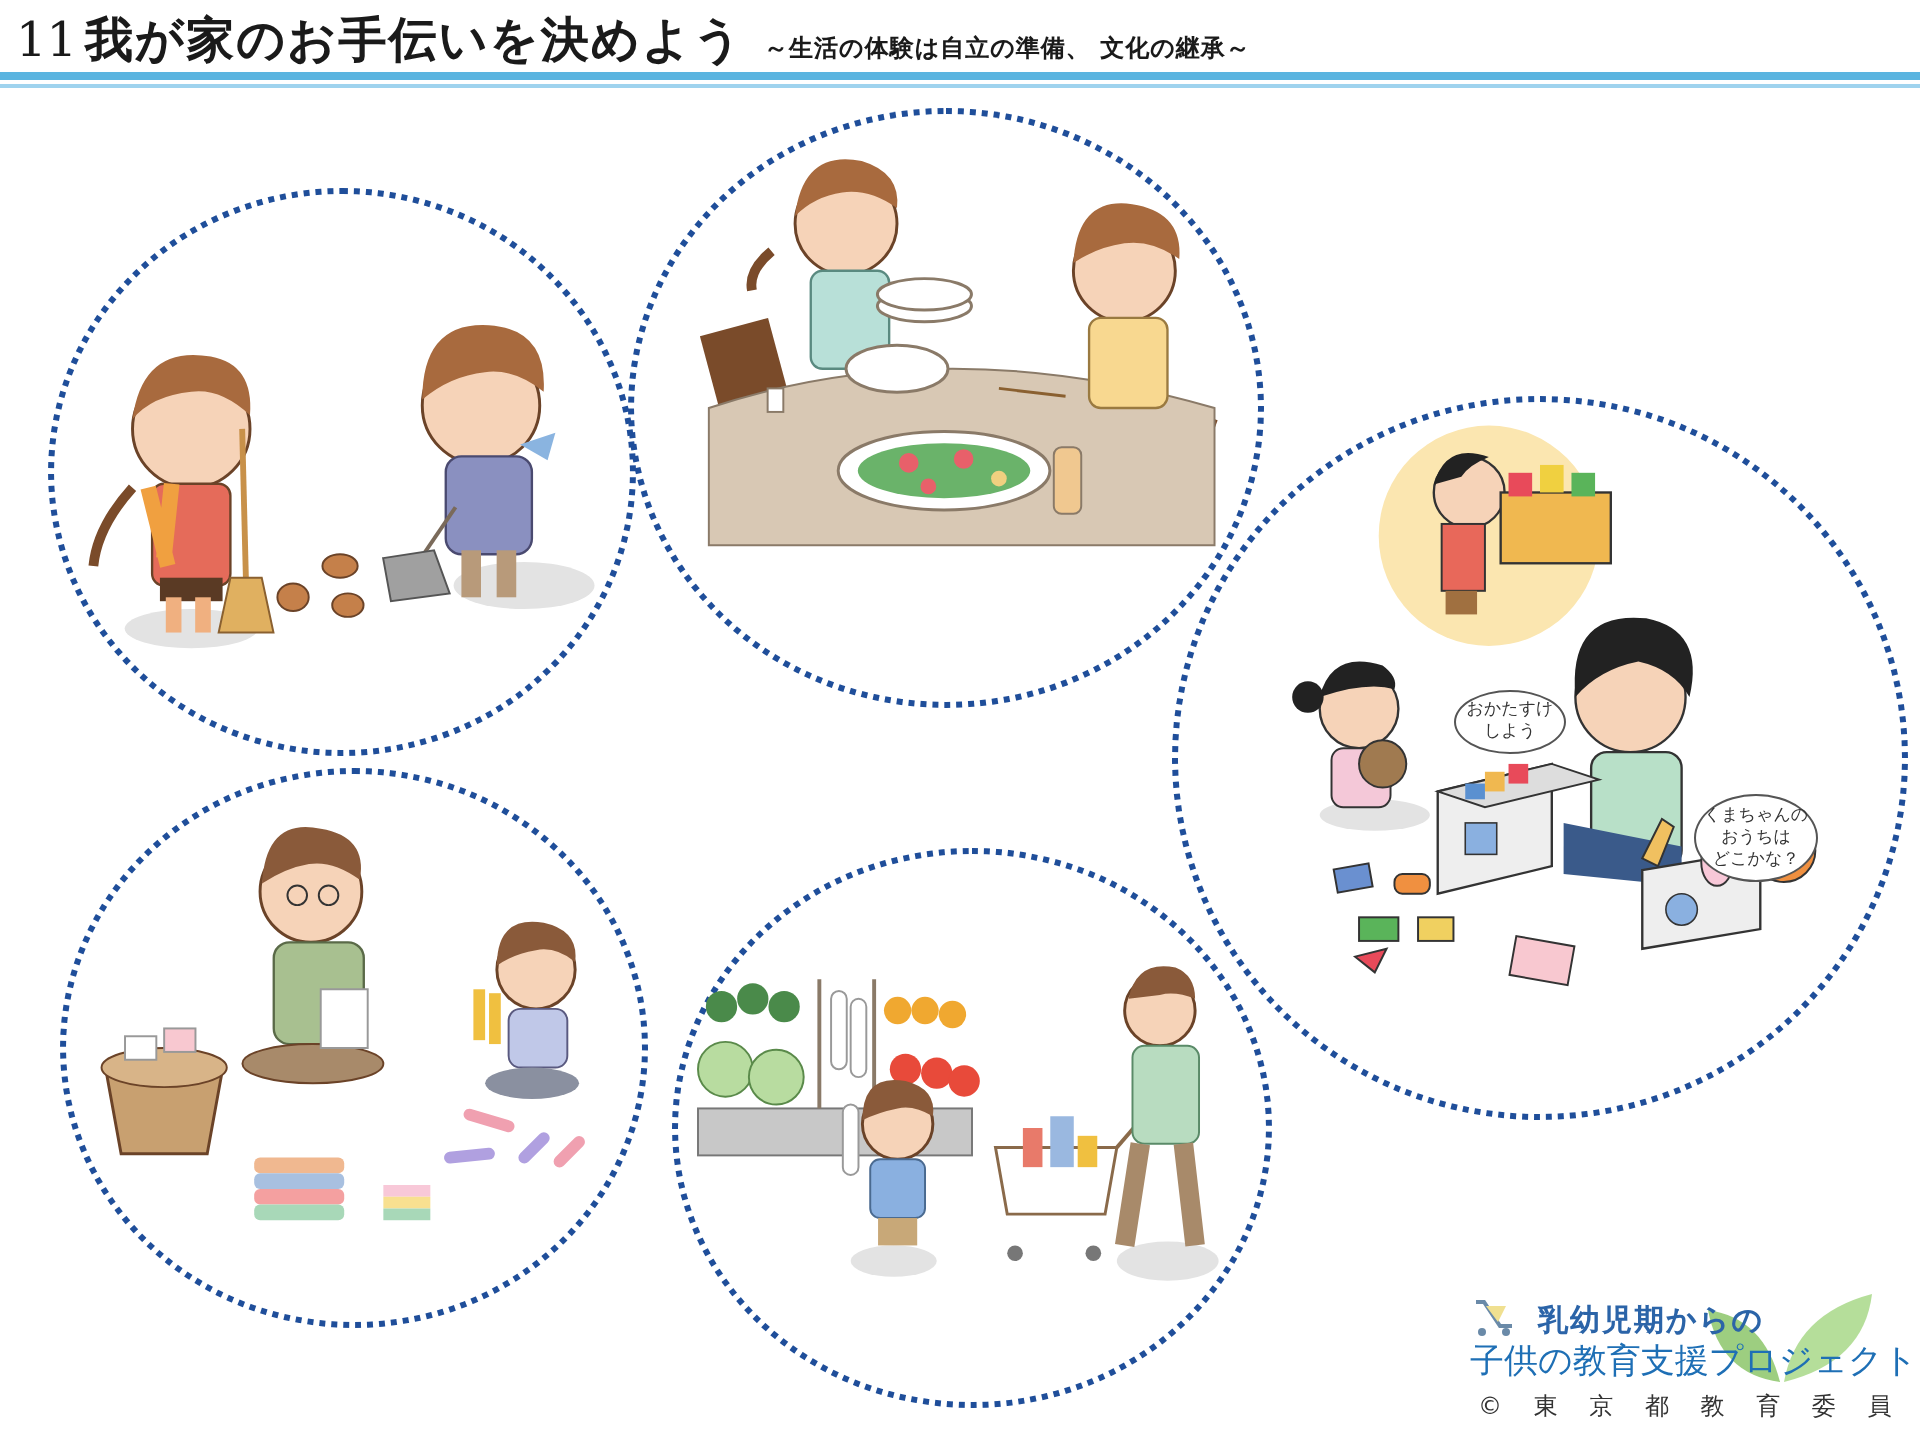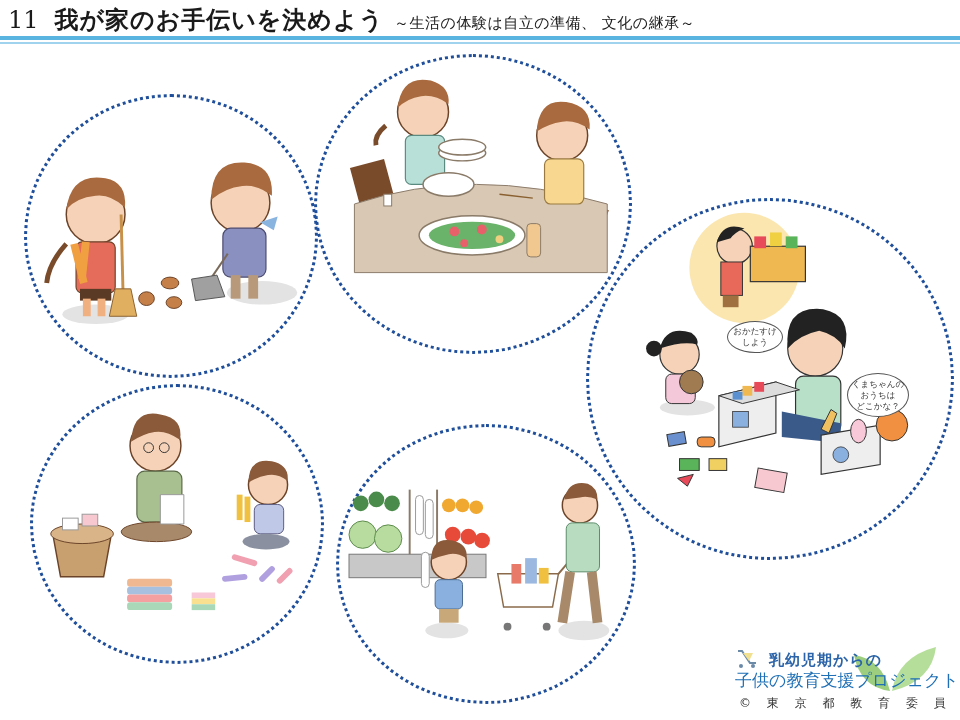--- a/index.html
+++ b/index.html
@@ -1,27 +1,27 @@
 <!DOCTYPE html>
 <html><head>
 <meta charset="utf-8">
 <style>
   html, body { margin: 0; padding: 0; }
   body { width: 960px; height: 720px; background: #ffffff; position: relative; overflow: hidden; font-family: "DejaVu Sans", sans-serif; }
   .header { position: absolute; left: 0; top: 0; width: 960px; height: 46px; }
   .title-line { position: absolute; left: 8px; top: 4px; white-space: nowrap; color: #1a1a1a; }
-  .title-num { font-family: "DejaVu Serif", serif; font-size: 24px; letter-spacing: 0; margin-right: 16px; }
+  .title-num { font-family: "DejaVu Serif", serif; font-size: 24px; letter-spacing: 0; margin-right: 4px; }
   .title-main { font-size: 24px; font-weight: bold; letter-spacing: 1px; }
-  .title-sub { font-size: 15px; font-weight: normal; margin-left: 10px; letter-spacing: 0.5px; }
+  .title-sub { font-size: 12px; font-weight: bold; margin-left: 10px; letter-spacing: 0.5px; }
   .rule1 { position: absolute; left: 0; top: 36px; width: 960px; height: 4px; background: #5ab4e0; }
   .rule2 { position: absolute; left: 0; top: 42px; width: 960px; height: 2px; background: #9fd3ee; }
 
   .scene { position: absolute; border-radius: 50%; border: 3px dotted #1f4e9a; box-sizing: border-box; }
   .scene svg { position: absolute; left: 0; top: 0; width: 100%; height: 100%; }
-  .bubble { position: absolute; background: #fff; border: 1.5px solid #555; border-radius: 50%; font-size: 8.5px; color: #333; text-align: center; line-height: 11px; display: flex; align-items: center; justify-content: center; white-space: pre-line; }
+  .bubble { position: absolute; background: #fff; border: 1.5px solid #555; border-radius: 50%; font-size: 8.5px; color: #333; text-align: center; line-height: 11px; display: flex; align-items: center; justify-content: center; white-space: pre-line; margin-top: 24px; }
 
   .logo { position: absolute; left: 735px; top: 645px; width: 220px; height: 72px; }
   .logo-leaf { position: absolute; left: 115px; top: 0; }
   .logo-l1 { position: absolute; left: 34px; top: 6px; font-size: 15px; font-weight: bold; color: #2b64a8; letter-spacing: 1px; }
   .logo-l2 { position: absolute; left: 0; top: 24px; font-size: 17px; font-weight: normal; color: #1e6fb5; letter-spacing: 0px; white-space: nowrap; }
   .logo-l3 { position: absolute; left: 4px; top: 50px; font-size: 12px; color: #333; letter-spacing: 6px; white-space: nowrap; }
   .logo-icon { position: absolute; left: 0; top: 4px; }
 </style>
 </head>
 <body>

